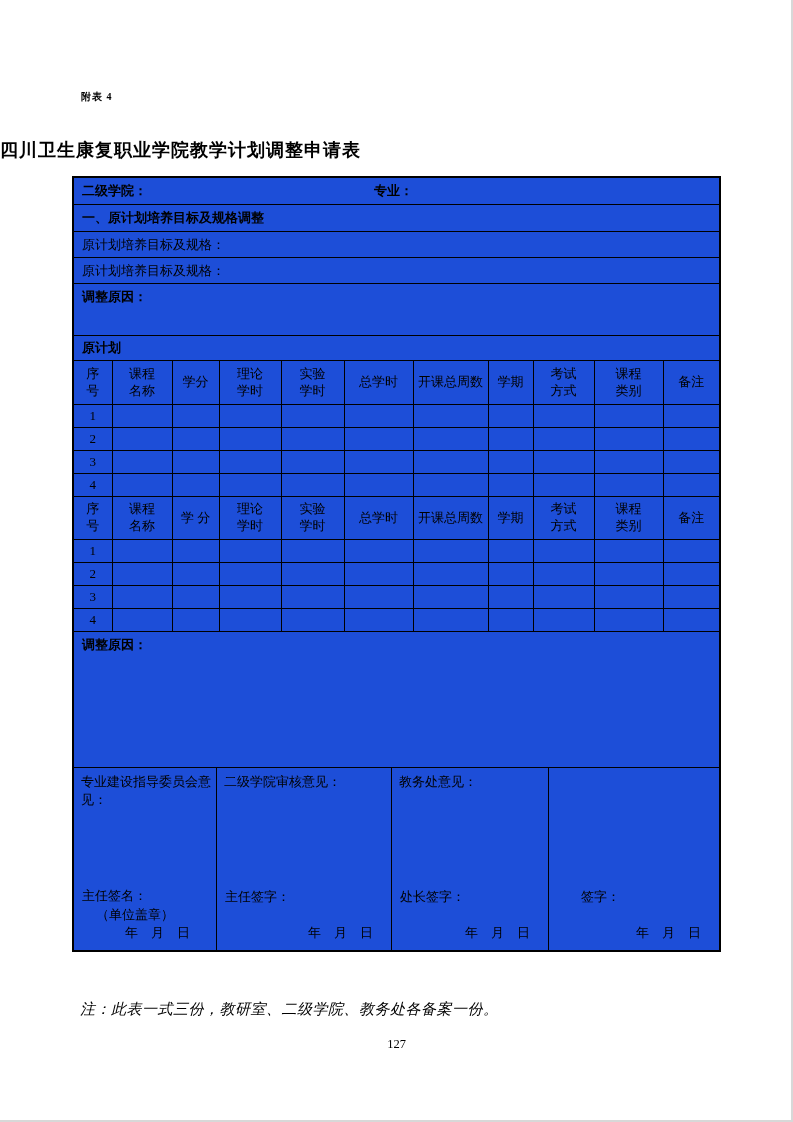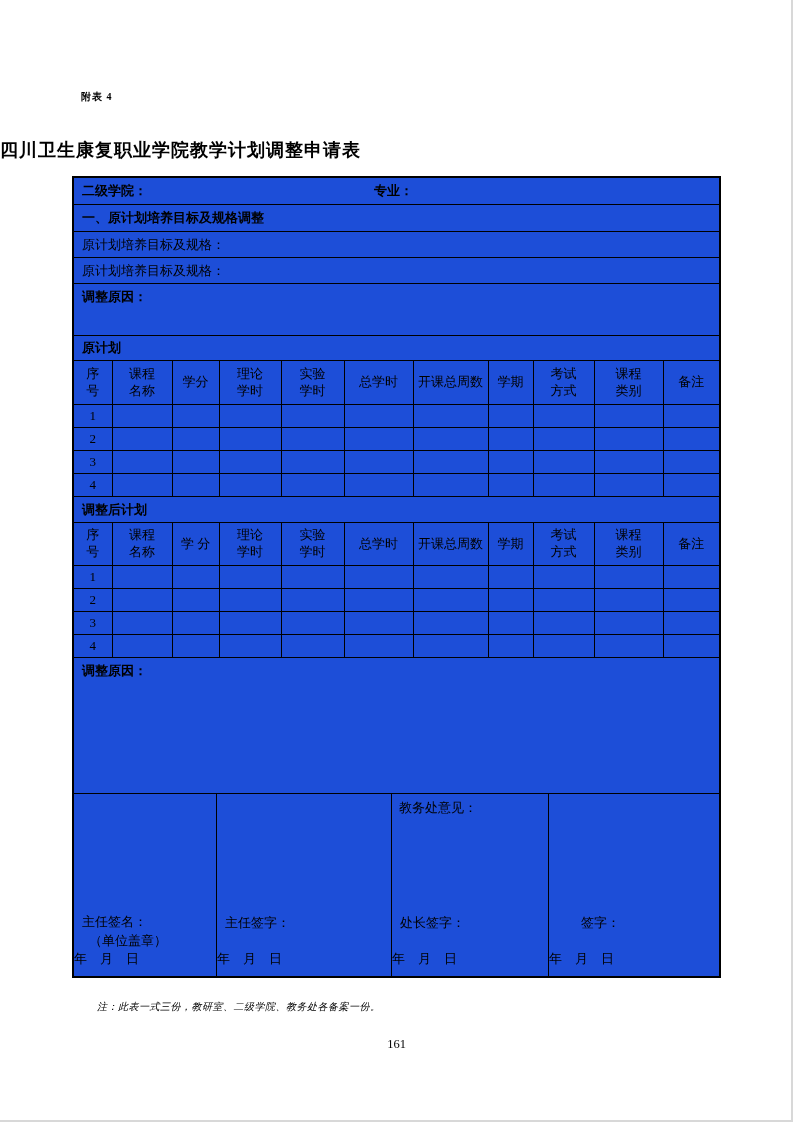--- a/index.html
+++ b/index.html
@@ -37,24 +37,24 @@
   }
   .op-cell:last-child{border-right:none;}
   .op-c1{width:143px;}
   .op-c2{width:175px;}
   .op-c3{width:157px;}
   .op-c4{width:170px;flex:1;}
   .op-label{padding:5px 2px 0 7px;line-height:1.35;}
   .op-spacer{flex:1;}
   .op-sign{padding-left:8px;line-height:1.4;}
   .op-c4 .op-sign{padding-left:32px;}
-  .op-stamp{padding-left:15px;line-height:1.4;min-height:18px;}
-  .op-date{text-align:left;padding:0 18px 8px 0;line-height:1.4;}
+  .op-stamp{padding-left:22px;line-height:1.4;min-height:18px;}
+  .op-date{text-align:right;padding:0 18px 8px 0;line-height:1.4;}
   .op-c1 .op-date{padding-right:26px;}
-  .footnote{position:absolute;left:97px;top:1000px;font-size:10px;font-style:italic;letter-spacing:0.5px;}
+  .footnote{position:absolute;left:80px;top:1000px;font-size:15px;font-style:italic;letter-spacing:0.5px;}
   .page-num{position:absolute;left:0;top:1037px;width:100%;text-align:center;font-size:12.5px;}
 </style>
 </head>
 <body>
 
 <div class="page">
 
   <div class="appendix">附表 4</div>
   <div class="doc-title">四川卫生康复职业学院教学计划调整申请表</div>
 
@@ -160,21 +160,20 @@
             <td></td>
             <td></td>
             <td></td>
             <td></td>
             <td></td>
             <td></td>
         </tr>
       </tbody>
     </table>
 
-    <div class="frow r-sub2">调整后计划</div>
 
     <table class="course adjusted">
       <colgroup>
         <col style="width:38px">
           <col style="width:60px">
           <col style="width:47px">
           <col style="width:62px">
         <col style="width:63px">
           <col style="width:69px">
           <col style="width:75px">
@@ -258,27 +257,29 @@
             <td></td>
         </tr>
       </tbody>
     </table>
 
     <div class="frow r-reason2">调整原因：</div>
 
     <div class="opinions">
 
       <div class="op-cell op-c1">
+        <div class="op-label">专业建设指导委员会意见：</div>
         <div class="op-spacer"></div>
         <div class="op-sign">主任签名：</div>
         <div class="op-stamp">（单位盖章）</div>
         <div class="op-date">年　月　日</div>
       </div>
 
       <div class="op-cell op-c2">
+        <div class="op-label">二级学院审核意见：</div>
         <div class="op-spacer"></div>
         <div class="op-sign">主任签字：</div>
         <div class="op-stamp"></div>
         <div class="op-date">年　月　日</div>
       </div>
 
       <div class="op-cell op-c3">
         <div class="op-label">教务处意见：</div>
         <div class="op-spacer"></div>
         <div class="op-sign">处长签字：</div>
@@ -290,15 +291,15 @@
         <div class="op-spacer"></div>
         <div class="op-sign">签字：</div>
         <div class="op-stamp"></div>
         <div class="op-date">年　月　日</div>
       </div>
 
     </div>
   </div>
 
   <div class="footnote">注：此表一式三份，教研室、二级学院、教务处各备案一份。</div>
-  <div class="page-num">161</div>
+  <div class="page-num">127</div>
 
 </div>
 
 </body></html>

